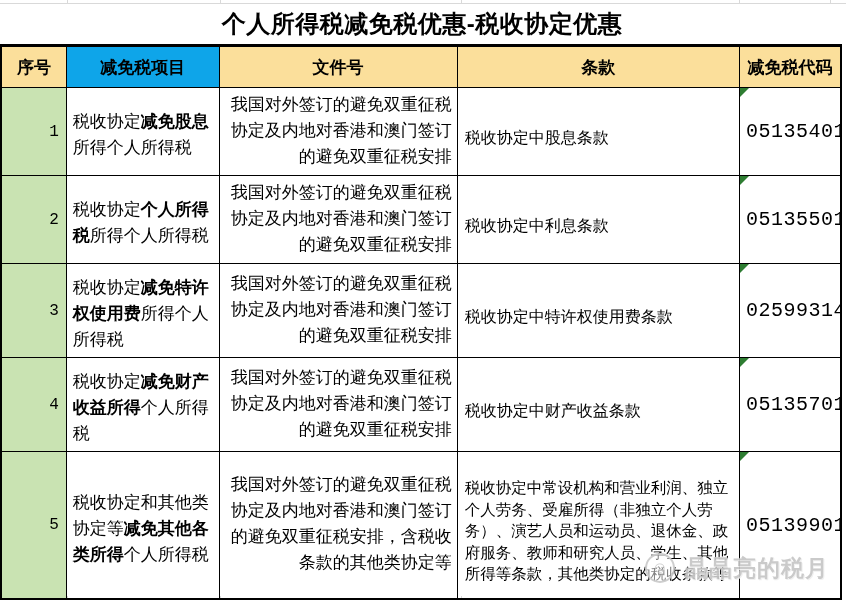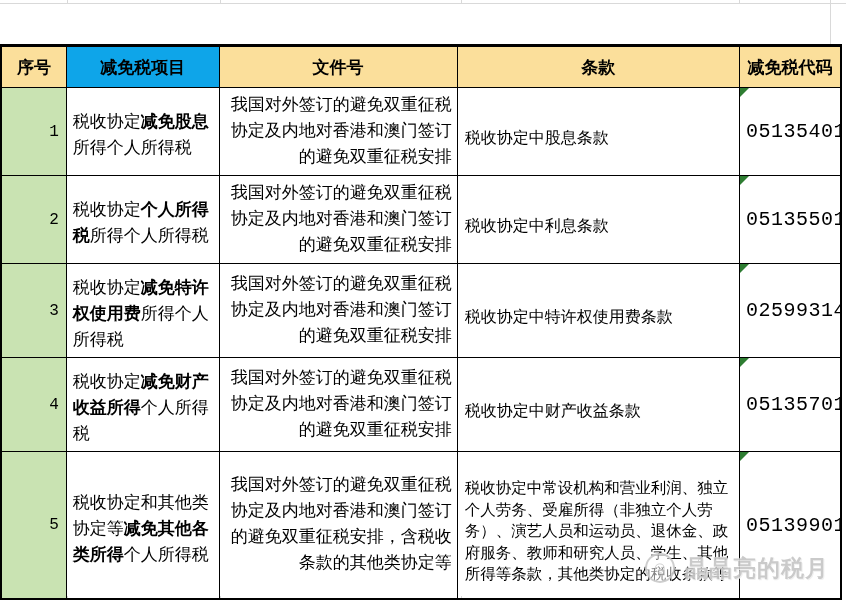--- a/index.html
+++ b/index.html
@@ -82,20 +82,21 @@
   <div class="gridline g-v" style="left:67px; top:0; height:4px;"></div>
   <div class="gridline g-v" style="left:220px; top:0; height:4px;"></div>
   <div class="gridline g-v" style="left:461px; top:0; height:4px;"></div>
   <div class="gridline g-v" style="left:739px; top:0; height:4px;"></div>
   <div class="gridline g-v" style="left:830px; top:0; height:44px;"></div>
   <div class="gridline g-v" style="left:67px; top:596px; height:4px;"></div>
   <div class="gridline g-v" style="left:220px; top:596px; height:4px;"></div>
   <div class="gridline g-v" style="left:461px; top:596px; height:4px;"></div>
   <div class="gridline g-v" style="left:739px; top:596px; height:4px;"></div>
 
+  <div class="title">个人所得税减免税优惠-税收协定优惠</div>
 
   <table class="tax">
     <colgroup>
       <col style="width:65px">
         <col style="width:152px">
         <col style="width:237px">
         <col style="width:281px">
         <col style="width:101px">
     </colgroup>
     <thead>

